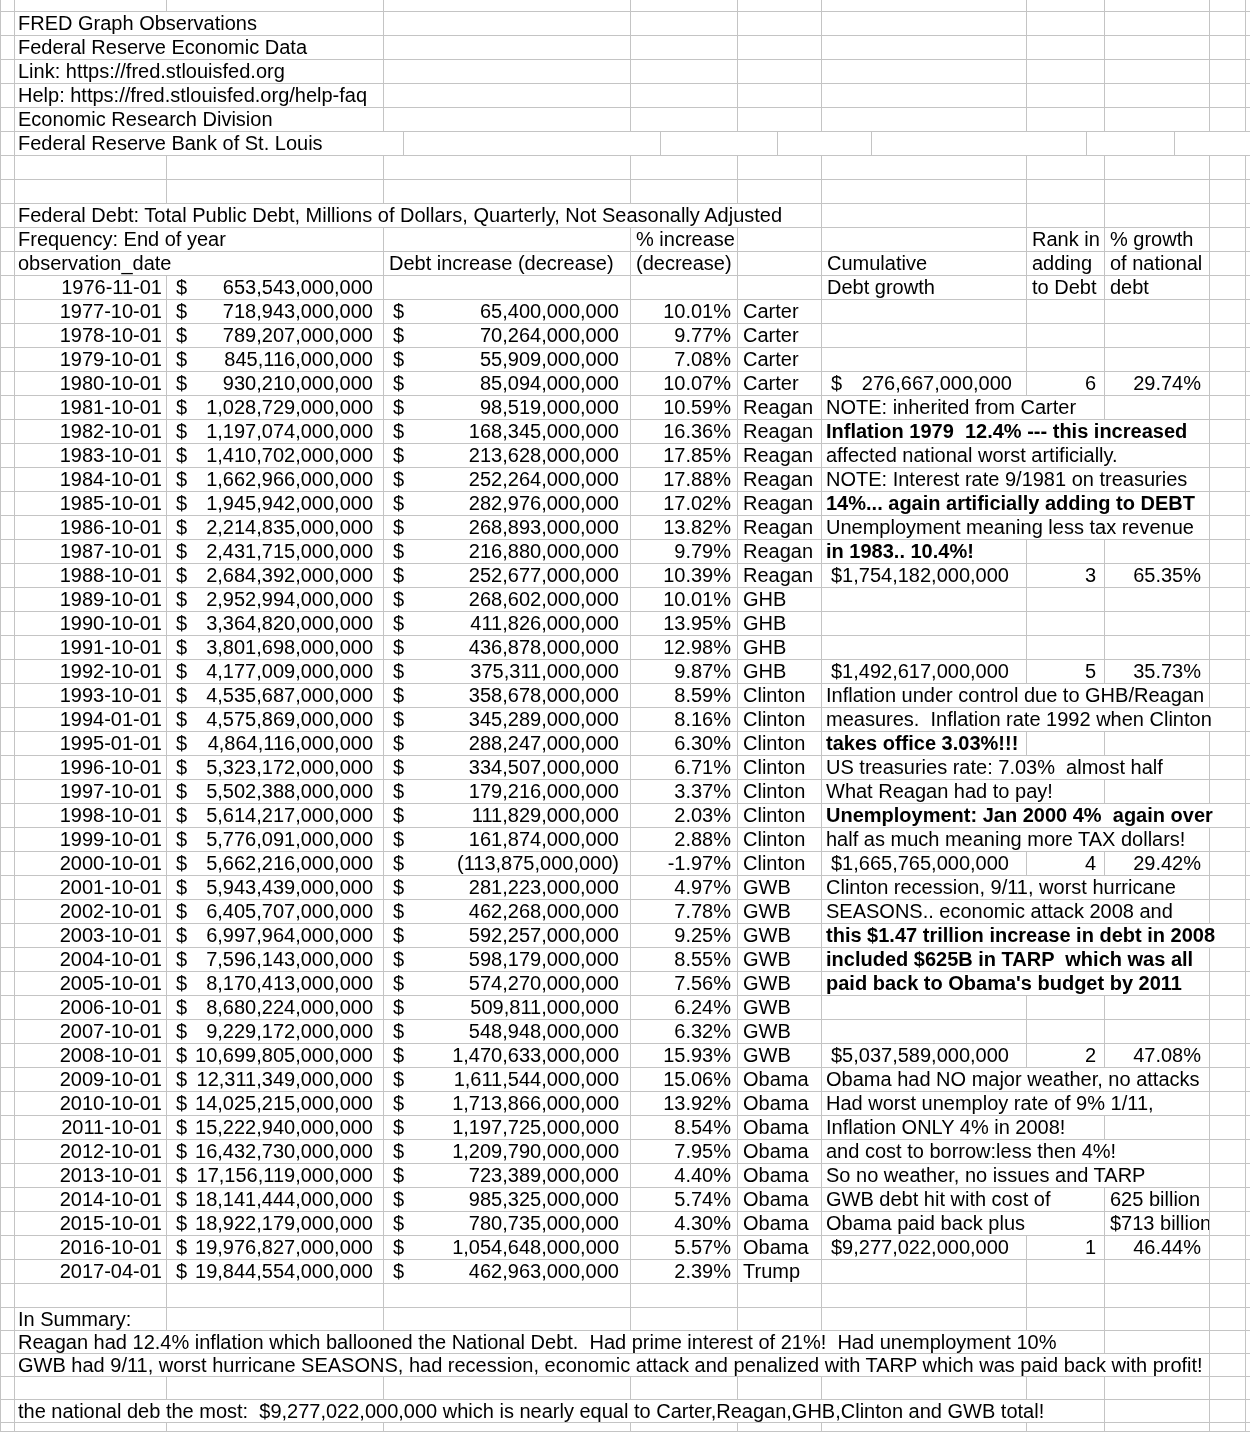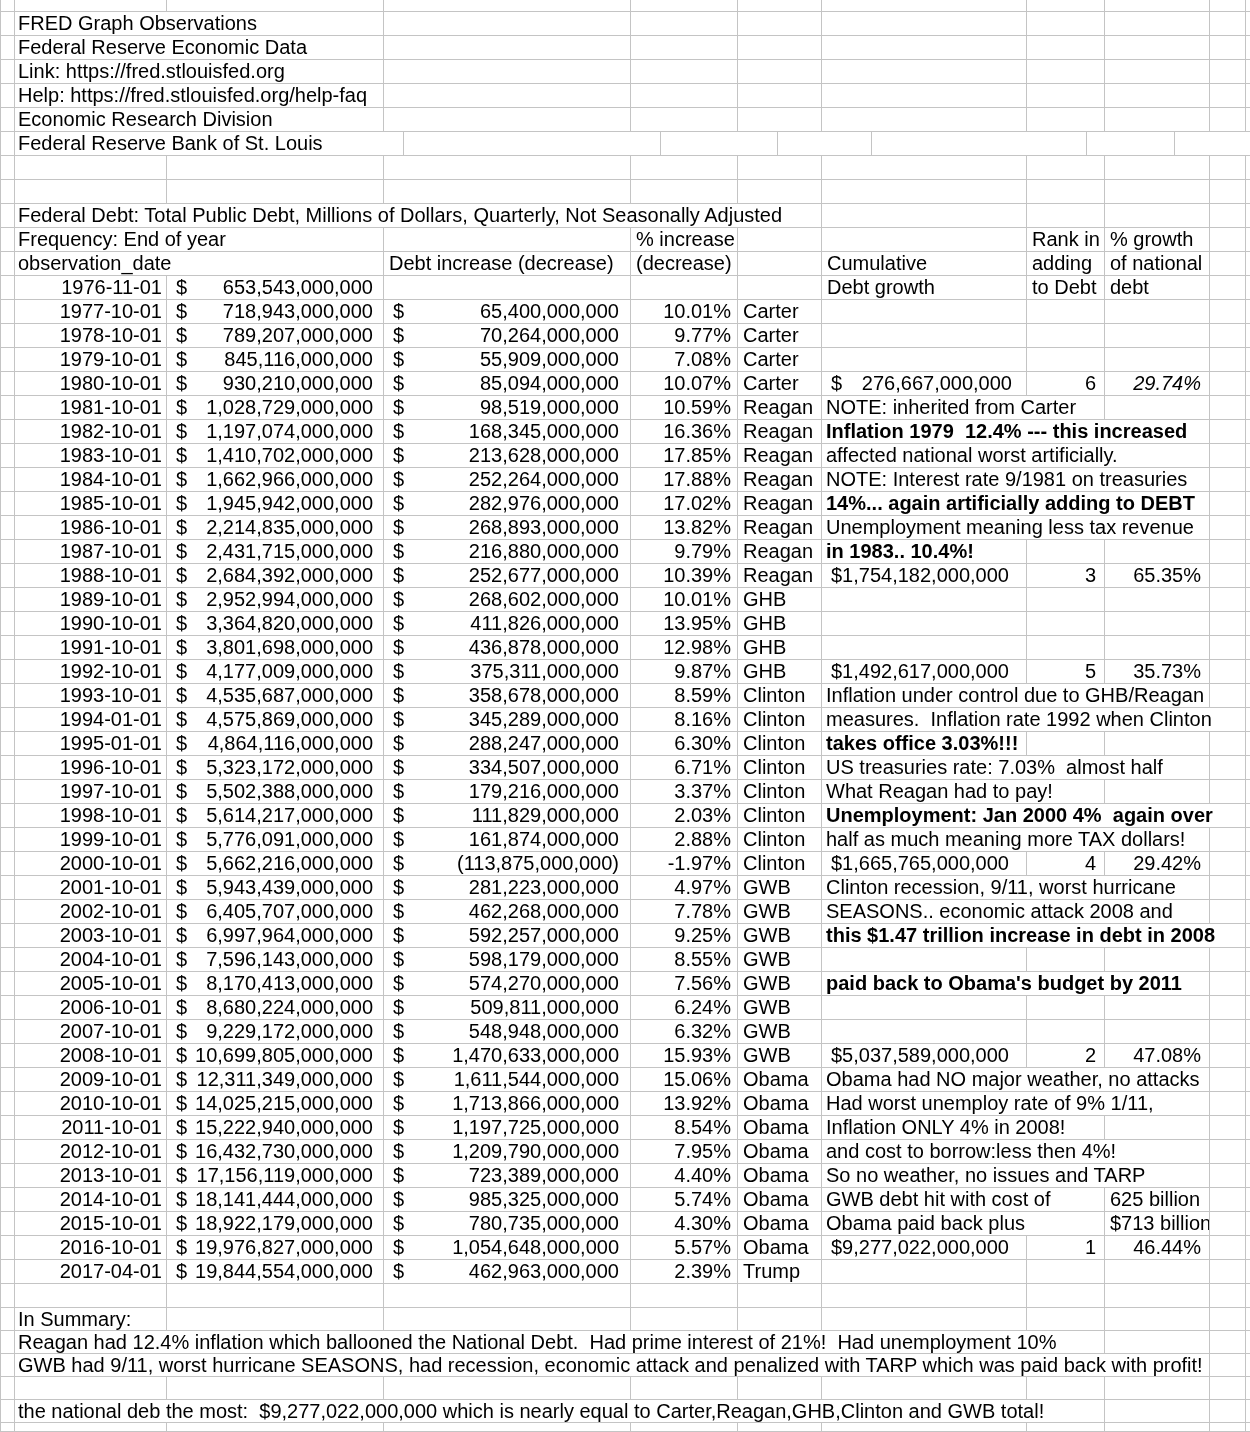--- a/index.html
+++ b/index.html
@@ -257,21 +257,21 @@
     </div>
     <div class="row" style="height: 24px;">
       <div class="cell" style="width: 14px;"></div>
       <div class="cell r pdate" style="width: 152px;">1980-10-01</div>
       <div class="cell m1" style="width: 217px;"><div class="cur">$</div><div class="amt">930,210,000,000</div></div>
       <div class="cell m2" style="width: 247px;"><div class="cur">$</div><div class="amt">85,094,000,000</div></div>
       <div class="cell r ppct" style="width: 107px;">10.07%</div>
       <div class="cell pl" style="width: 84px;">Carter</div>
       <div class="cell m3" style="width: 205px;"><div class="cur">$</div><div class="amt">276,667,000,000</div></div>
       <div class="cell r prank" style="width: 78px;">6</div>
-      <div class="cell r pgr" style="width: 105px; font-style: italic;">29.74%</div>
+      <div class="cell r pgr" style="width: 105px;">29.74%</div>
       <div class="cell" style="width: 36px;"></div>
       <div class="cell last" style="width: 5px;"></div>
     </div>
     <div class="row" style="height: 24px;">
       <div class="cell" style="width: 14px;"></div>
       <div class="cell r pdate" style="width: 152px;">1981-10-01</div>
       <div class="cell m1" style="width: 217px;"><div class="cur">$</div><div class="amt">1,028,729,000,000</div></div>
       <div class="cell m2" style="width: 247px;"><div class="cur">$</div><div class="amt">98,519,000,000</div></div>
       <div class="cell r ppct" style="width: 107px;">10.59%</div>
       <div class="cell pl" style="width: 84px;">Reagan</div>
@@ -589,20 +589,21 @@
       <div class="cell r pdate" style="width: 152px;">2004-10-01</div>
       <div class="cell m1" style="width: 217px;"><div class="cur">$</div><div class="amt">7,596,143,000,000</div></div>
       <div class="cell m2" style="width: 247px;"><div class="cur">$</div><div class="amt">598,179,000,000</div></div>
       <div class="cell r ppct" style="width: 107px;">8.55%</div>
       <div class="cell pl" style="width: 84px;">GWB</div>
       <div class="cell" style="width: 205px;"></div>
       <div class="cell" style="width: 78px;"></div>
       <div class="cell" style="width: 105px;"></div>
       <div class="cell" style="width: 36px;"></div>
       <div class="cell last" style="width: 5px;"></div>
+      <div class="overlay ov-n b" style="height: 23px;">included $625B in TARP  which was all</div>
     </div>
     <div class="row" style="height: 24px;">
       <div class="cell" style="width: 14px;"></div>
       <div class="cell r pdate" style="width: 152px;">2005-10-01</div>
       <div class="cell m1" style="width: 217px;"><div class="cur">$</div><div class="amt">8,170,413,000,000</div></div>
       <div class="cell m2" style="width: 247px;"><div class="cur">$</div><div class="amt">574,270,000,000</div></div>
       <div class="cell r ppct" style="width: 107px;">7.56%</div>
       <div class="cell pl" style="width: 84px;">GWB</div>
       <div class="cell" style="width: 205px;"></div>
       <div class="cell" style="width: 78px;"></div>

